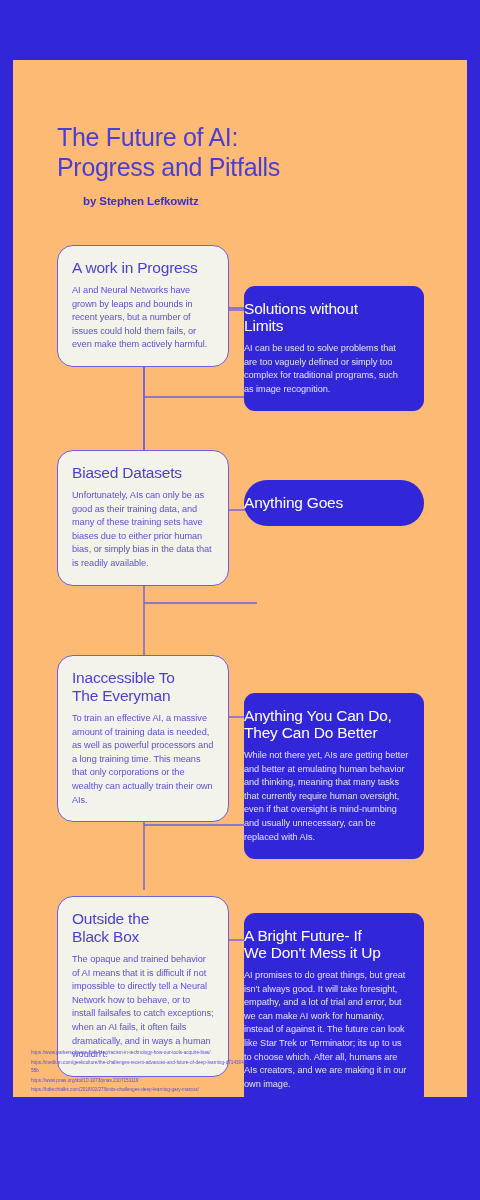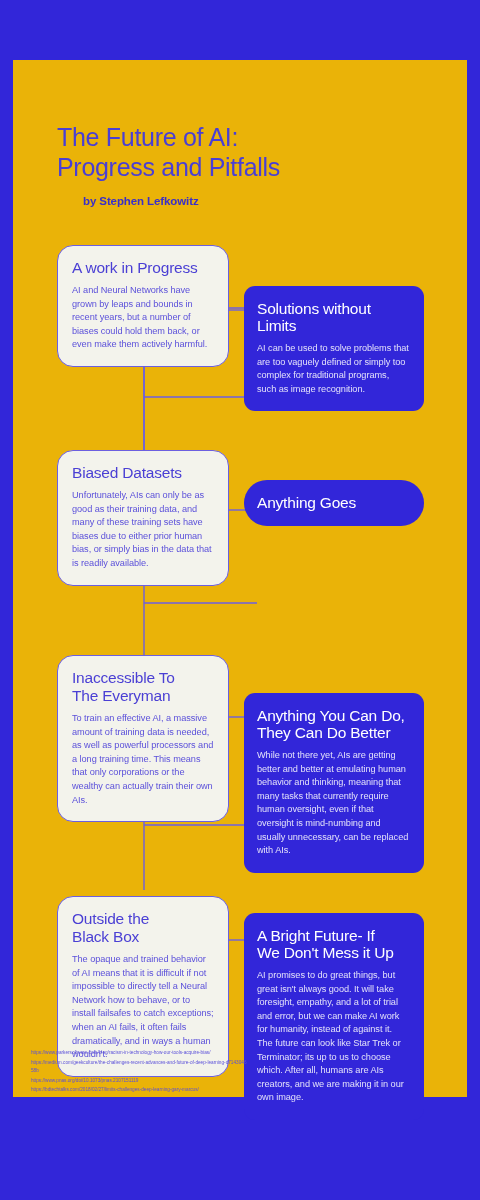--- a/index.html
+++ b/index.html
@@ -8,21 +8,21 @@
     width:480px; height:1200px;
     background:#3226D9;
     font-family:"Liberation Sans", sans-serif;
     overflow:hidden;
   }
 
   #panel {
     position:absolute;
     left:13px; top:60px;
     width:454px; height:1037px;
-    background:#eab308;
+    background:#fdba74;
   }
 
   
   #header { position:absolute; left:44px; top:62px; width:380px; }
   #title {
     font-size:25px;
     line-height:30px;
     font-weight:400;
     color:#4A3FD4;
     letter-spacing:-0.3px;
@@ -61,21 +61,21 @@
     margin-top:7px;
     font-size:9.2px;
     line-height:13.6px;
     color:#5B50DA;
     letter-spacing:-0.05px;
   }
 
   .card.solid {
     background:#3226D9;
     border-radius:11px;
-    padding:14px 15px 15px 13px;
+    padding:14px 15px 15px 0;
   }
   .card.solid .c-title {
     font-size:15.5px;
     line-height:17px;
     color:#FFFFFF;
     font-weight:400;
     white-space:pre-line;
     letter-spacing:-0.2px;
   }
   .card.solid .c-body {
@@ -146,21 +146,21 @@
   </svg>
 
   <div id="header">
     <div id="title">The Future of AI:
 Progress and Pitfalls</div>
     <div id="author">by Stephen Lefkowitz</div>
   </div>
 
   <div class="card light" style="left:44px; top:185px; width:172px;">
     <div class="c-title">A work in Progress</div>
-    <div class="c-body">AI and Neural Networks have grown by leaps and bounds in recent years, but a number of biases could hold them back, or even make them actively harmful.</div>
+    <div class="c-body">AI and Neural Networks have grown by leaps and bounds in recent years, but a number of issues could hold them fails, or even make them actively harmful.</div>
   </div>
 
   <div class="card solid" style="left:231px; top:226px; width:180px;">
     <div class="c-title">Solutions without
 Limits</div>
     <div class="c-body">AI can be used to solve problems that are too vaguely defined or simply too complex for traditional programs, such as image recognition.</div>
   </div>
 
   <div class="card light" style="left:44px; top:390px; width:172px;">
     <div class="c-title">Biased Datasets</div>

